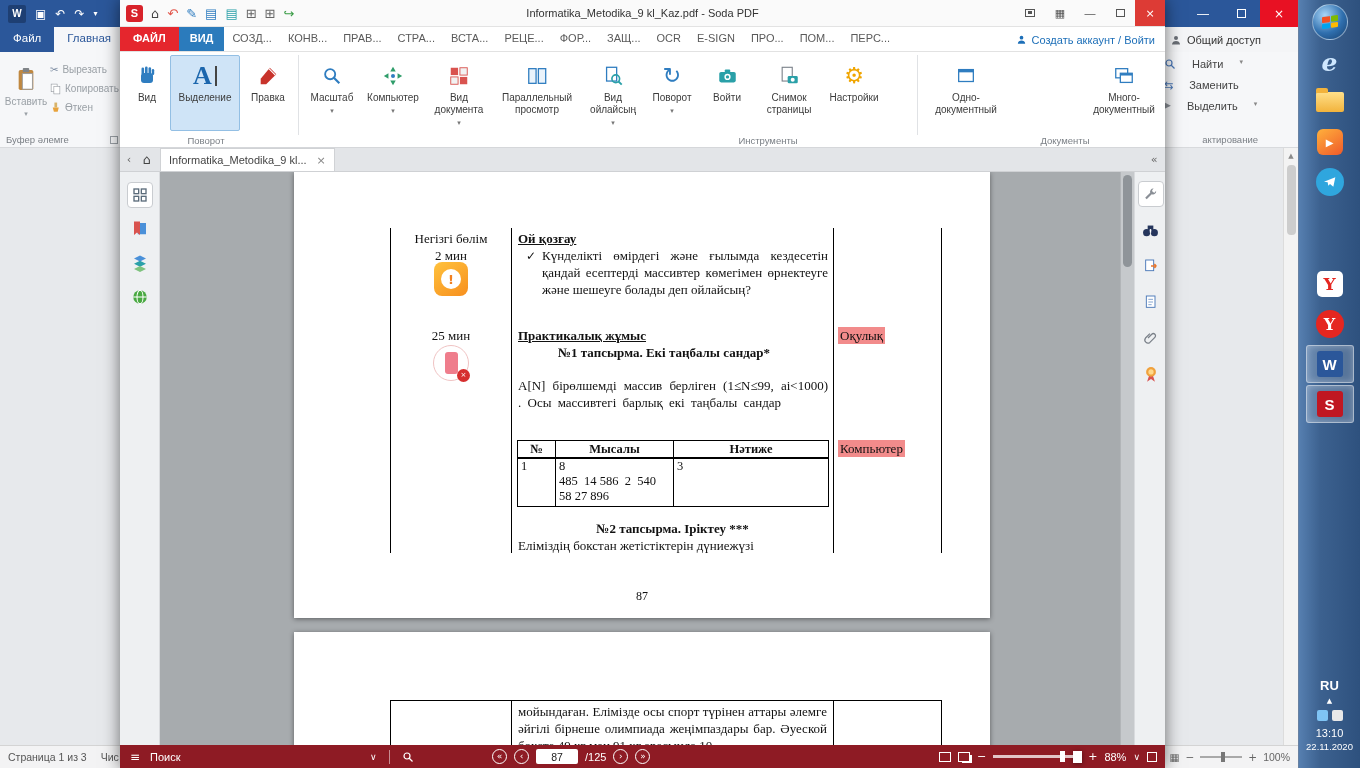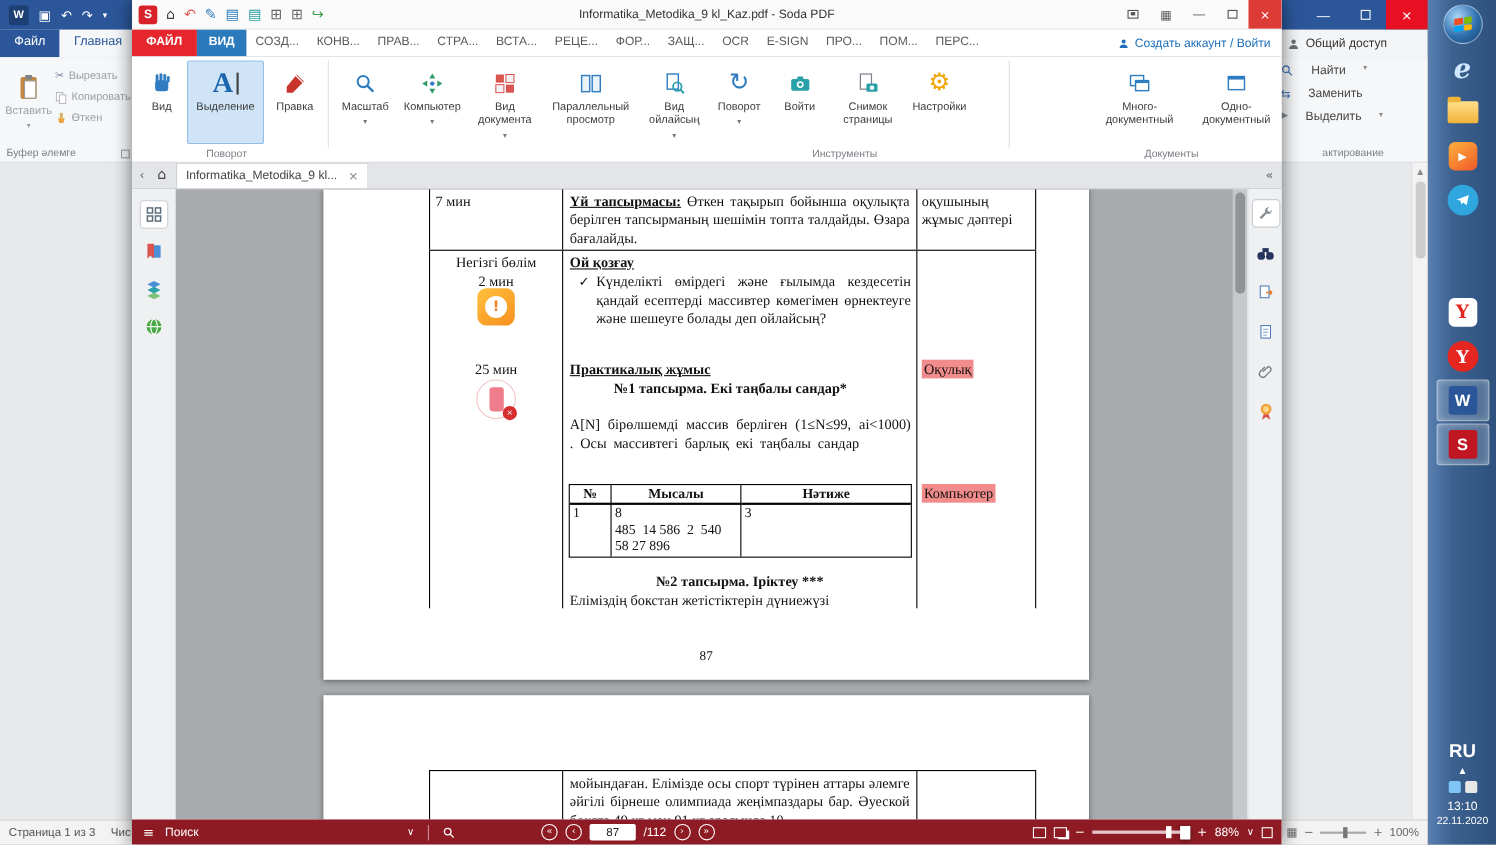--- a/index.html
+++ b/index.html
@@ -133,21 +133,21 @@
   .ie{font:italic bold 25px "DejaVu Serif",serif;color:#cfe8ff}
   .folder{width:28px;height:20px;background:linear-gradient(#ffe08a,#f2b33c);border-radius:2px;position:relative}
   .folder:before{content:"";position:absolute;left:0;top:-4px;width:12px;height:5px;background:#f2b33c;border-radius:2px 2px 0 0}
   .media{width:26px;height:26px;border-radius:6px;background:linear-gradient(145deg,#ffb13c,#ef5a2a);display:flex;align-items:center;justify-content:center;color:#fff;font-size:10px}
   .tg{width:28px;height:28px;border-radius:50%;background:#2fa6de;display:flex;align-items:center;justify-content:center}
   .y1{width:26px;height:26px;border-radius:5px;background:#fff;color:#e52620;font:bold 17px "DejaVu Serif",serif;display:flex;align-items:center;justify-content:center}
   .y2{width:28px;height:28px;border-radius:50%;background:#e52620;color:#fff;font:bold 16px "DejaVu Serif",serif;display:flex;align-items:center;justify-content:center}
   .wi{width:26px;height:26px;background:#2b579a;color:#fff;font-weight:bold;font-size:15px;border-radius:3px;display:flex;align-items:center;justify-content:center}
   .si{width:26px;height:26px;background:#c01722;color:#fff;font-weight:bold;font-size:15px;border-radius:3px;display:flex;align-items:center;justify-content:center}
   .tb-bottom{position:absolute;bottom:16px;left:0;width:100%;text-align:center;color:#fff}
-  .tb-bottom .lang{font-weight:bold;font-size:17px}
+  .tb-bottom .lang{font-weight:bold;font-size:13px}
   .tb-tray{display:flex;justify-content:center;gap:4px;margin:5px 0}
   .tb-tray i{width:11px;height:11px;border-radius:2px;display:block}
   .tb-clock{font-size:11px;margin-top:6px}
   .tb-date{font-size:9.5px;margin-top:2px}
 </style>
 </head>
 <body>
 
 <div class="screen">
 
@@ -428,38 +428,38 @@
           </div>
         <span>Снимок страницы</span>
       </div>
       <div class="rb" style="width:58px">
         <div class="ric">
             <span class="g" style="font-size:22px;color:#f0a500">⚙</span>
           </div>
         <span>Настройки</span>
       </div>
       <i class="rsep" style="margin-left:30px"></i>
+      <div class="rb" style="width:84px">
+        <div class="ric">
+            <svg width="24" height="22" viewBox="0 0 24 24">
+              <rect x="4" y="5" width="16" height="13" fill="#fff" stroke="#2f7dc0" stroke-width="1.4"></rect>
+              <rect x="4" y="5" width="16" height="3" fill="#2f7dc0"></rect>
+            </svg>
+          </div>
+        <span>Одно-документный</span>
+      </div>
       <div class="rb" style="width:84px;margin-left:70px">
         <div class="ric">
             <svg width="24" height="22" viewBox="0 0 24 24">
               <rect x="3" y="4" width="13" height="10" fill="#fff" stroke="#2f7dc0" stroke-width="1.4"></rect>
               <rect x="8" y="9" width="13" height="10" fill="#fff" stroke="#2f7dc0" stroke-width="1.4"></rect>
               <rect x="8" y="9" width="13" height="2.5" fill="#2f7dc0"></rect>
             </svg>
           </div>
         <span>Много-документный</span>
-      </div>
-      <div class="rb" style="width:84px">
-        <div class="ric">
-            <svg width="24" height="22" viewBox="0 0 24 24">
-              <rect x="4" y="5" width="16" height="13" fill="#fff" stroke="#2f7dc0" stroke-width="1.4"></rect>
-              <rect x="4" y="5" width="16" height="3" fill="#2f7dc0"></rect>
-            </svg>
-          </div>
-        <span>Одно-документный</span>
       </div>
       <div class="rgroup" style="left:36px;width:100px">Поворот</div>
       <div class="rgroup" style="left:588px;width:120px">Инструменты</div>
       <div class="rgroup" style="left:885px;width:120px">Документы</div>
     </div>
 
     <div class="s-tabbar">
       <span class="tb-chev g">‹</span>
       <span class="tb-chev g" style="font-size:13px;color:#444">⌂</span>
       <div class="s-doc-tab">
@@ -500,27 +500,20 @@
             <circle cx="12" cy="12" r="9" fill="#49a942"></circle>
             <ellipse cx="12" cy="12" rx="4" ry="9" fill="none" stroke="#fff" stroke-width="1.4"></ellipse>
             <line x1="3" y1="12" x2="21" y2="12" stroke="#fff" stroke-width="1.4"></line>
           </svg>
       </div>
     </div>
 
     <div class="s-viewer doc">
 
       <div class="page p1">
-        <div class="ptA">
-          <div class="c1"><span>7 мин</span></div>
-          <div class="c2">
-              <p class="just"><span class="bu">Үй тапсырмасы:</span><span> Өткен тақырып бойынша оқулықта берілген тапсырманың шешімін топта талдайды. Өзара бағалайды.</span></p>
-            </div>
-          <div class="c3"><span>оқушының жұмыс дәптері</span></div>
-        </div>
         <div class="ptB">
           <div class="c1">
             <div class="cen" style="top:2px">Негізгі бөлім</div>
             <div class="cen" style="top:19px">2 мин</div>
             <div class="tico1">
                 <i>!</i>
               </div>
             <div class="cen" style="top:99px">25 мин</div>
             <div class="tico2">
                 <i></i>
@@ -628,21 +621,21 @@
         <span class="vdiv"></span>
         <svg width="12" height="12" viewBox="0 0 24 24">
             <circle cx="10" cy="10" r="6" fill="none" stroke="#fff" stroke-width="2.4"></circle>
             <line x1="14.5" y1="14.5" x2="21" y2="21" stroke="#fff" stroke-width="2.4"></line>
           </svg>
       </div>
       <div class="ss-nav">
         <span class="navbtn g">«</span>
         <span class="navbtn g">‹</span>
         <span class="pgbox">87</span>
-        <span>/112</span>
+        <span>/125</span>
         <span class="navbtn g">›</span>
         <span class="navbtn g">»</span>
       </div>
       <div class="ss-zoom">
         <span class="fiticon"></span>
         <span class="fiticon page"></span>
         <span class="fiticon two"></span>
         <span class="g">−</span>
         <span class="sl-track">
             <i class="sl-thumb"></i>

